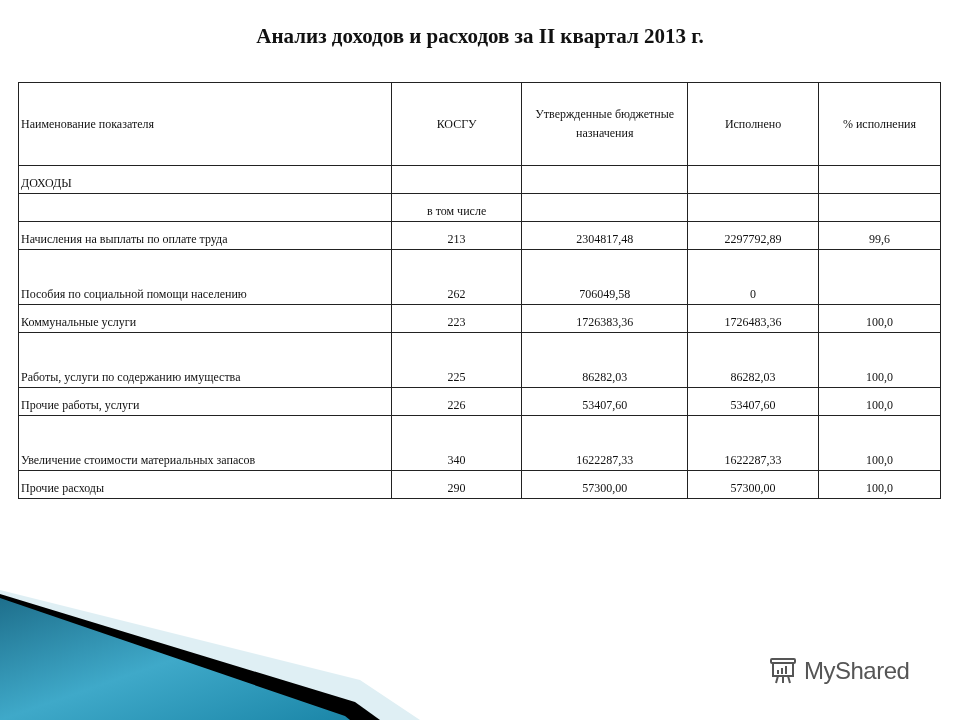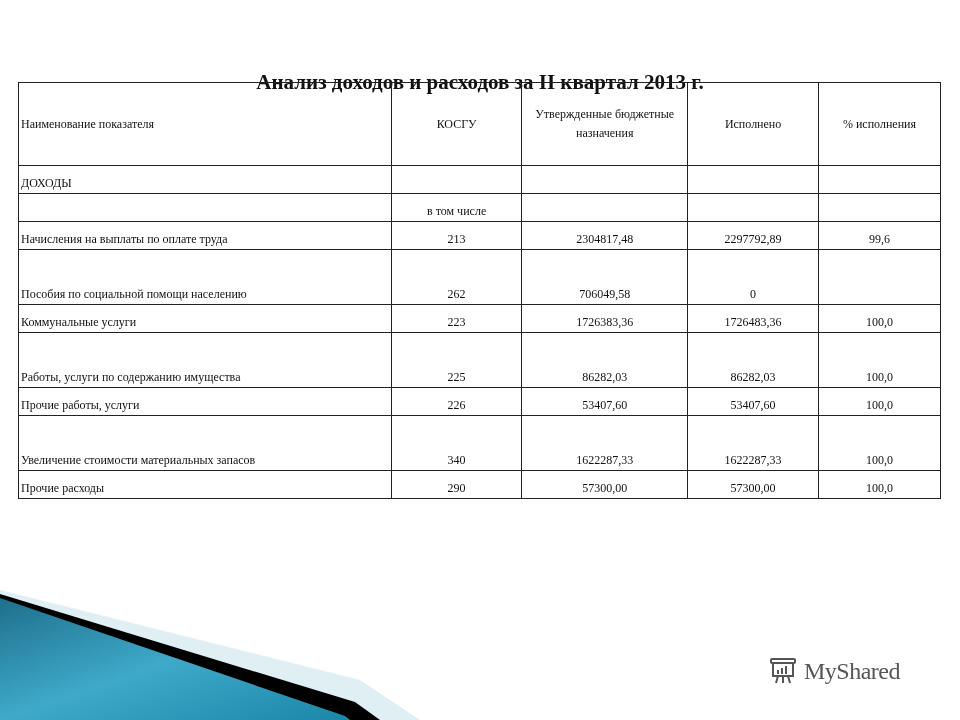--- a/index.html
+++ b/index.html
@@ -1,33 +1,33 @@
 <!DOCTYPE html>
 <html><head>
 <meta charset="utf-8">
 <style>
   html, body { margin:0; padding:0; }
   body { width:960px; height:720px; background:#ffffff; position:relative; overflow:hidden;
          font-family:"Liberation Serif", "DejaVu Serif", serif; color:#111; }
   .title { position:absolute; top:24px; left:0; width:960px; text-align:center;
-           font-weight:bold; font-size:21px;margin-top:46px; }
+           font-weight:bold; font-size:21px; }
   table { position:absolute; left:18px; top:82px; border-collapse:collapse; width:923px;
           font-size:12px; }
   td { border:1px solid #222; padding:0 2px; line-height:19px; vertical-align:bottom; }
   table { border-left:1px solid #222; }
   tr.h td { height:82px; vertical-align:middle; text-align:center; }
   tr.h td.first { text-align:left; }
   tr.r td { height:27px; }
   tr.d td { height:54px; }
   td.name { text-align:left; }
   td.c { text-align:center; }
   .c1 { width:378px; } .c2 { width:128px; } .c3 { width:164px; } .c4 { width:128px;font-family:Liberation Serif, serif; } .c5 { width:119px; }
   .deco { position:absolute; left:0; bottom:0; width:420px; height:130px; }
   .logo { position:absolute; left:768px; top:656px; display:flex; align-items:center; gap:6px; }
-  .logo-text { font-family:Liberation Serif, serif; font-size:24px; color:#555; letter-spacing:-0.5px; }
+  .logo-text { font-family:Liberation Sans, sans-serif; font-size:24px; color:#555; letter-spacing:-0.5px; }
 </style>
 </head>
 <body>
 
 <div class="title">Анализ доходов и расходов за  II квартал 2013 г.</div>
 
 <table>
   <tbody>
       <tr class="h">
     <td class="c1 first">Наименование  показателя</td>

